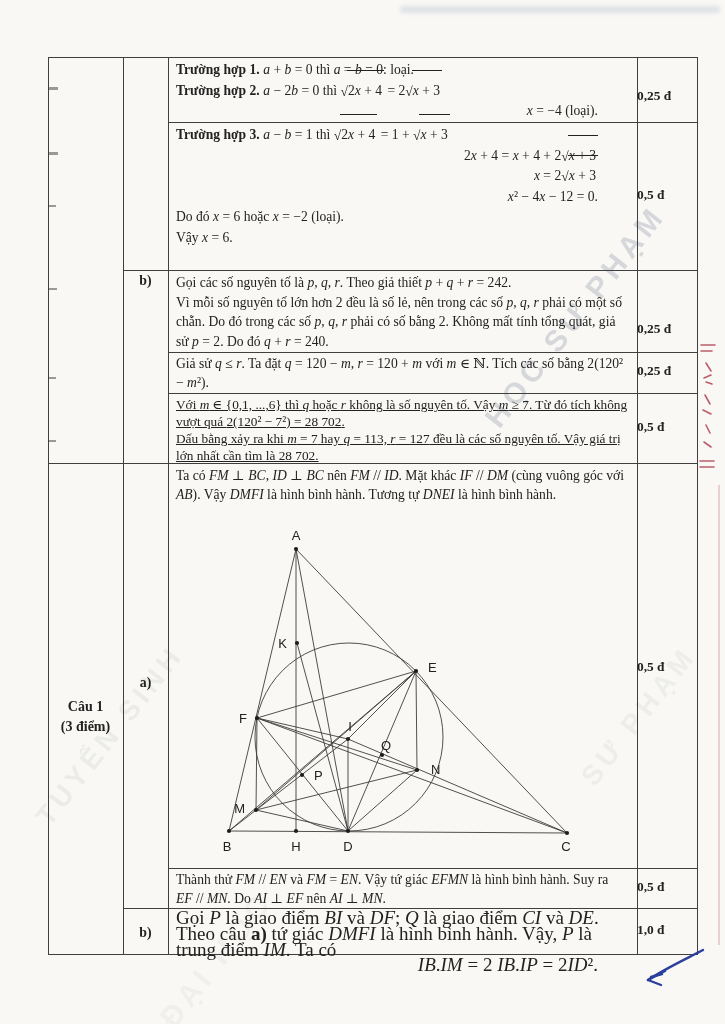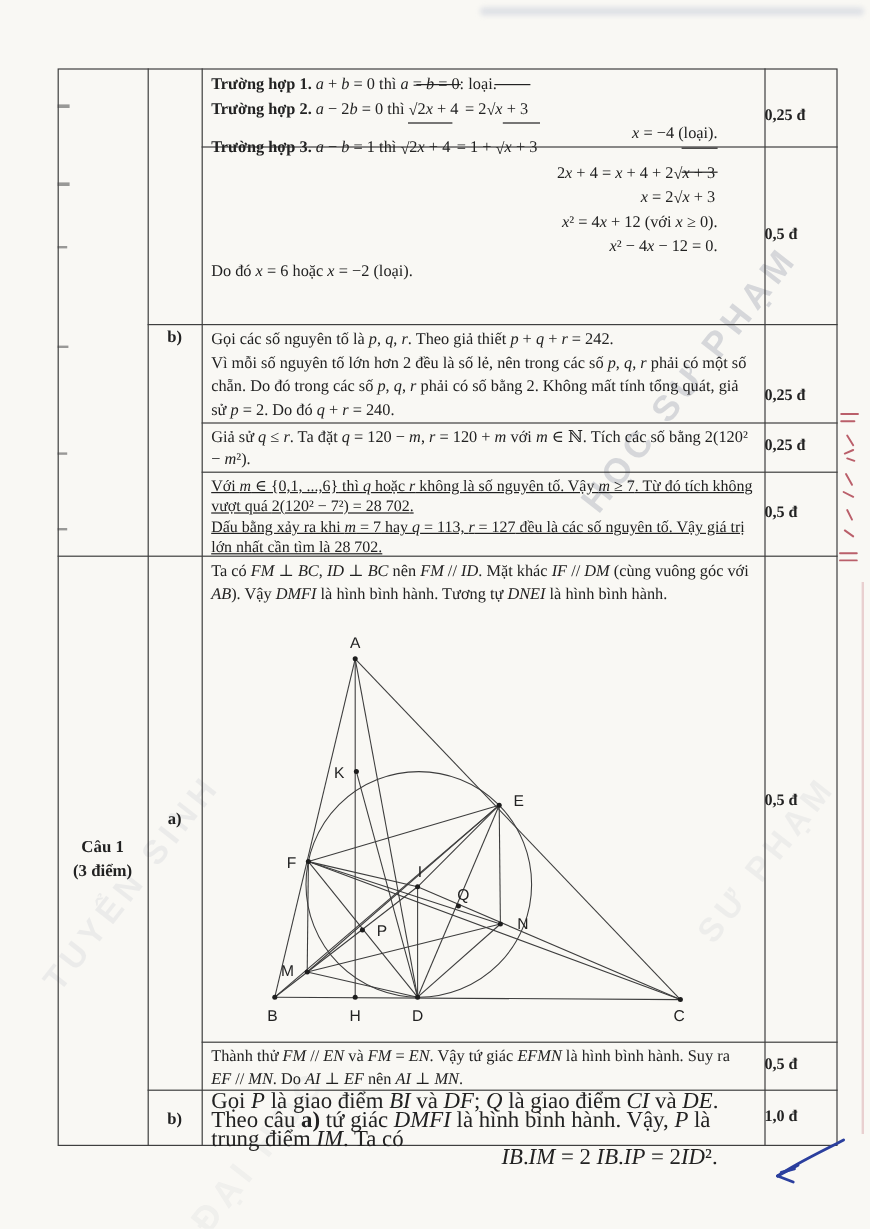--- a/index.html
+++ b/index.html
@@ -78,27 +78,27 @@
   </div>
   <div class="plabel" style="top:675px;">a)</div>
   <div class="plabel" style="top:273px;">b)</div>
   <div class="plabel" style="top:925px;">b)</div>
 
   <div class="cell r0" style="top:60px;">
       <div class="ln"><b>Trường hợp 1.</b> <span class="m"><i>a</i> + <i>b</i> = 0</span> thì <span class="m"><i>a</i> = <i>b</i> = 0</span>: loại.</div>
       <div class="ln"><b>Trường hợp 2.</b> <span class="m"><i>a</i> − 2<i>b</i> = 0</span> thì <span class="m"><span class="rt">√</span><span class="vin">2<i>x</i> + 4</span> = 2<span class="rt">√</span><span class="vin"><i>x</i> + 3</span></span></div>
       <div class="ln ctr"><span class="m"><i>x</i> = −4</span> (loại).</div>
     </div>
-  <div class="cell r1" style="top:113px;">
+  <div class="cell r1" style="top:125px;">
       <div class="ln"><b>Trường hợp 3.</b> <span class="m"><i>a</i> − <i>b</i> = 1</span> thì <span class="m"><span class="rt">√</span><span class="vin">2<i>x</i> + 4</span> = 1 + <span class="rt">√</span><span class="vin"><i>x</i> + 3</span></span></div>
       <div class="ln ctr"><span class="m">2<i>x</i> + 4 = <i>x</i> + 4 + 2<span class="rt">√</span><span class="vin"><i>x</i> + 3</span></span></div>
       <div class="ln ctr"><span class="m"><i>x</i> = 2<span class="rt">√</span><span class="vin"><i>x</i> + 3</span></span></div>
-      <div class="ln ctr"><span class="m"><i>x</i>² = 4<i>x</i> + 12</span> (với <span class="m"><i>x</i> ≥ 0</span>).</div>
       <div class="ln ctr"><span class="m"><i>x</i>² − 4<i>x</i> − 12 = 0.</span></div>
       <div class="ln">Do đó <span class="m"><i>x</i> = 6</span> hoặc <span class="m"><i>x</i> = −2</span> (loại).</div>
+      <div class="ln">Vậy <span class="m"><i>x</i> = 6</span>.</div>
     </div>
   <div class="cell r2" style="top:273px;">
       <div class="ln">Gọi các số nguyên tố là <span class="m"><i>p</i>, <i>q</i>, <i>r</i></span>. Theo giả thiết <span class="m"><i>p</i> + <i>q</i> + <i>r</i> = 242</span>.</div>
       <div class="ln">Vì mỗi số nguyên tố lớn hơn 2 đều là số lẻ, nên trong các số <span class="m"><i>p</i>, <i>q</i>, <i>r</i></span> phải có một số chẵn. Do đó trong các số <span class="m"><i>p</i>, <i>q</i>, <i>r</i></span> phải có số bằng 2. Không mất tính tổng quát, giả sử <span class="m"><i>p</i> = 2</span>. Do đó <span class="m"><i>q</i> + <i>r</i> = 240</span>.</div>
     </div>
   <div class="cell r3" style="top:355px;">
       <div class="ln">Giả sử <span class="m"><i>q</i> ≤ <i>r</i></span>. Ta đặt <span class="m"><i>q</i> = 120 − <i>m</i>, <i>r</i> = 120 + <i>m</i></span> với <span class="m"><i>m</i> ∈ ℕ</span>. Tích các số bằng <span class="m">2(120² − <i>m</i>²)</span>.</div>
     </div>
   <div class="cell r4" style="top:396px;text-decoration:underline;">
       <div class="ln">Với <span class="m"><i>m</i> ∈ {0,1, ...,6}</span> thì <span class="m"><i>q</i></span> hoặc <span class="m"><i>r</i></span> không là số nguyên tố. Vậy <span class="m"><i>m</i> ≥ 7</span>. Từ đó tích không vượt quá <span class="m">2(120² − 7²) = 28 702</span>.</div>

